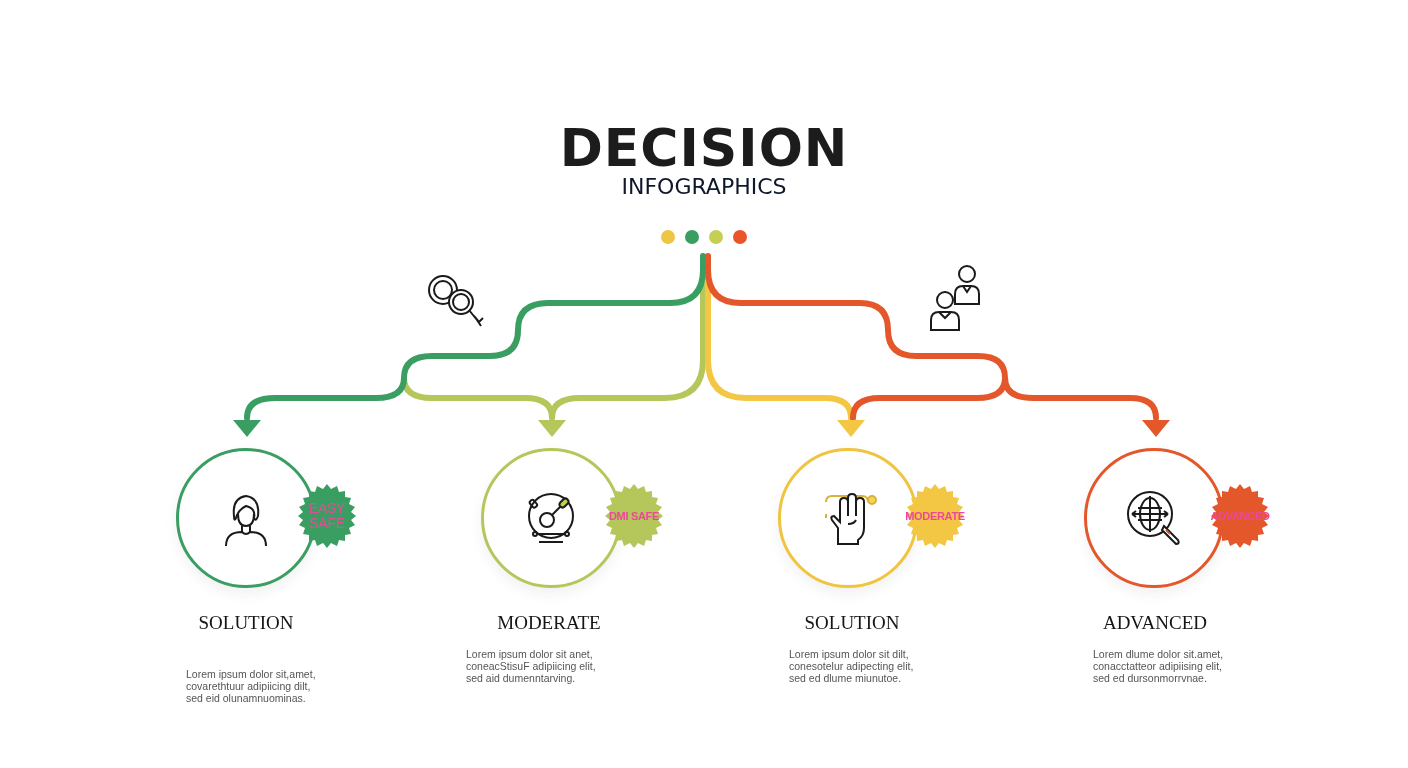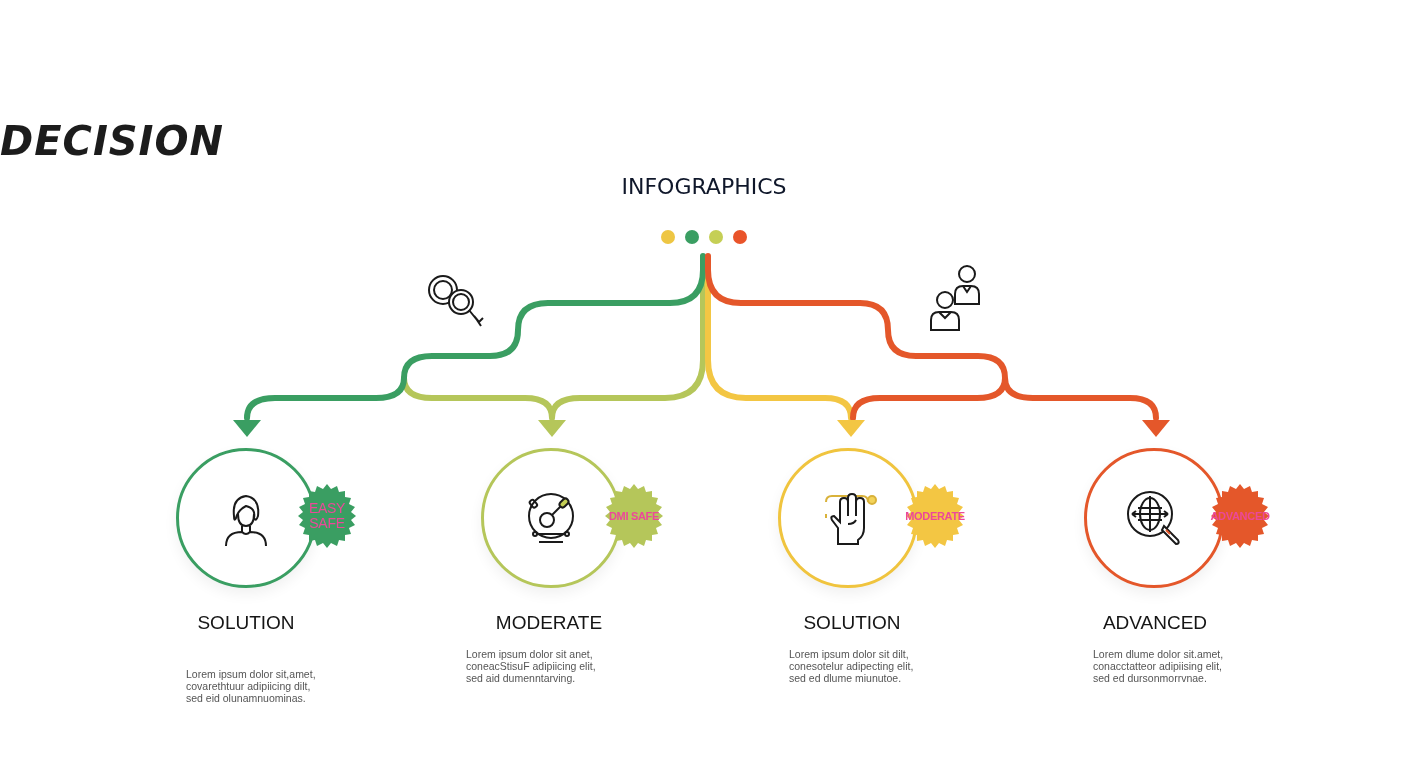--- a/index.html
+++ b/index.html
@@ -13,26 +13,26 @@
       position: relative;
       overflow: hidden;
       font-family: "Liberation Sans", "DejaVu Sans", sans-serif;
       color: #1a1a1a;
     }
     .title {
       position: absolute;
       left: 0;
       width: 1408px;
       top: 118px;
+      text-align: center;
       font-family: "DejaVu Sans", sans-serif;
       font-weight: bold;
-      font-size: 40px;
+      font-size: 52px;
       letter-spacing: 1px;
       color: #1c1c1c;
-      font-style: italic;
     }
     .subtitle {
       position: absolute;
       left: 0;
       width: 1408px;
       top: 174px;
       text-align: center;
       font-family: "DejaVu Sans", sans-serif;
       font-size: 22px;
       color: #0f172a;
@@ -81,21 +81,21 @@
     }
     .badge-text.big {
       font-size: 14px;
       line-height: 15px;
       font-weight: normal;
     }
     .node-label {
       position: absolute;
       width: 200px;
       text-align: center;
-      font-family: Liberation Sans, sans-serif;
+      font-family: Liberation Serif, serif;
       font-size: 19px;
       color: #151515;
     }
     .node-desc {
       position: absolute;
       width: 170px;
       font-family: "Liberation Sans", sans-serif;
       font-size: 10.5px;
       line-height: 12px;
       color: #555;

